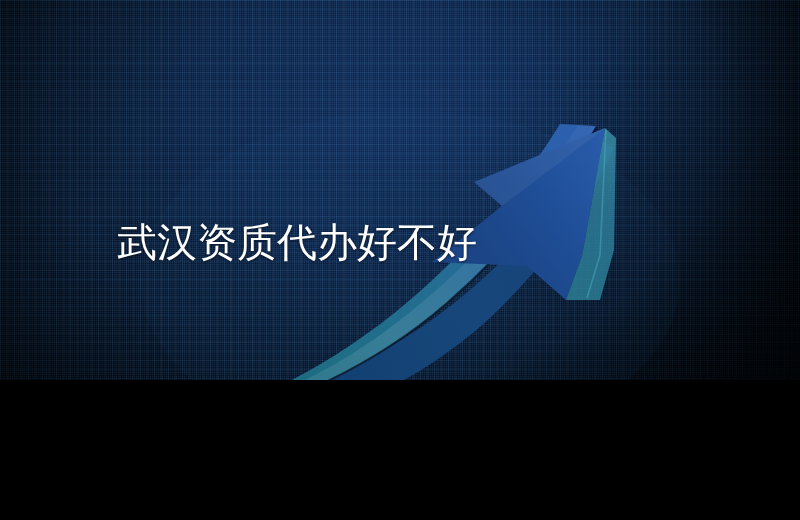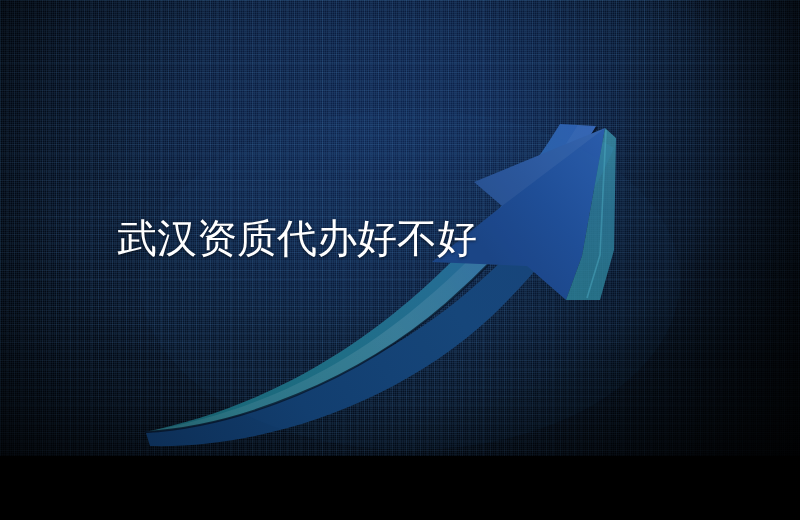--- a/index.html
+++ b/index.html
@@ -3,23 +3,23 @@
 <meta charset="utf-8">
 <style>
   html, body {
     margin: 0;
     padding: 0;
     background: #000;
   }
   #banner {
     position: relative;
     width: 800px;
-    height: 456px;
+    height: 380px;
     overflow: hidden;
-    font-family: Liberation Mono, monospace;
+    font-family: Liberation Sans, sans-serif;
     background: #050b14;
   }
 
   
   .bg-base {
     position: absolute;
     inset: 0;
     background: #030a14;
   }
 

